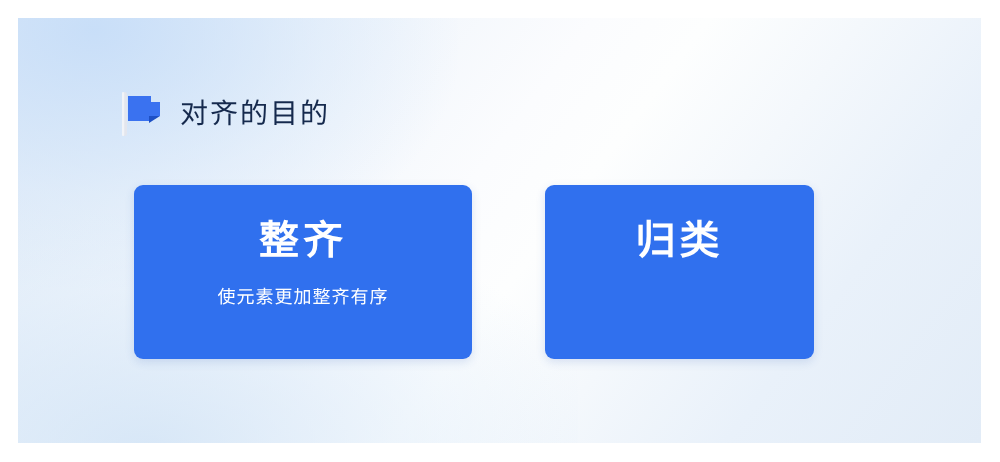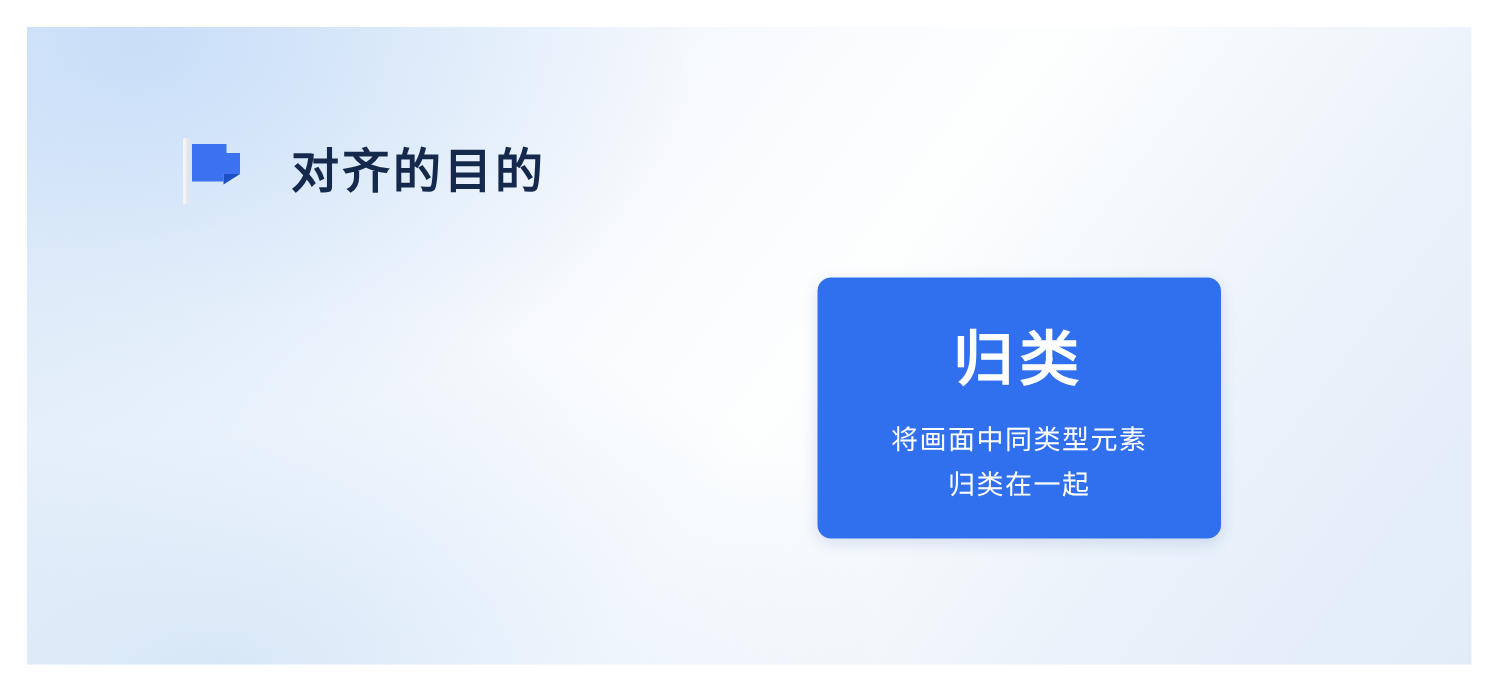--- a/index.html
+++ b/index.html
@@ -88,27 +88,26 @@
     align-items: center;
     gap: 16px;
   }
   .flag-icon {
     width: 46px;
     height: 48px;
     display: block;
     flex: 0 0 auto;
   }
   .heading-title {
-    font-size: 32px;
-    font-weight: bold;
+    font-size: 28px;
+    font-weight: normal;
     color: #15294d;
     letter-spacing: 2px;
     line-height: 1;
     white-space: nowrap;
-    margin-left: 14px;
   }
 
   
   .card {
     position: absolute;
     border-radius: 9px;
     background: #3070ee;
     box-shadow: 0 3px 10px rgba(42, 90, 180, 0.16);
     box-sizing: border-box;
     display: flex;
@@ -163,22 +162,24 @@
           <rect x="4" y="2" width="5" height="44" rx="2.5" fill="#e3e6ee"></rect>
           <rect x="4" y="2" width="2.2" height="44" rx="1.1" fill="#f2f4f8"></rect>
 
           <path d="M10 6 L33 6 L33 12 L42 12 L42 26 L31 26 L31 31 L10 31 Z" fill="#3a72f0"></path>
 
           <path d="M31 26 L42 26 L31 33 Z" fill="#1d4fc4"></path>
         </svg>
         <div class="heading-title">对齐的目的</div>
       </div>
 
+      <div class="card card-left">
+        <div class="card-title">整齐</div>
+        <div class="card-desc">使元素更加整齐有序</div>
+      </div>
 
       <div class="card card-right">
         <div class="card-title">归类</div>
-        <div class="card-desc">将画面中同类型元素
-归类在一起</div>
       </div>
 
     </div>
   </div>
 </div>
 
 </body></html>

